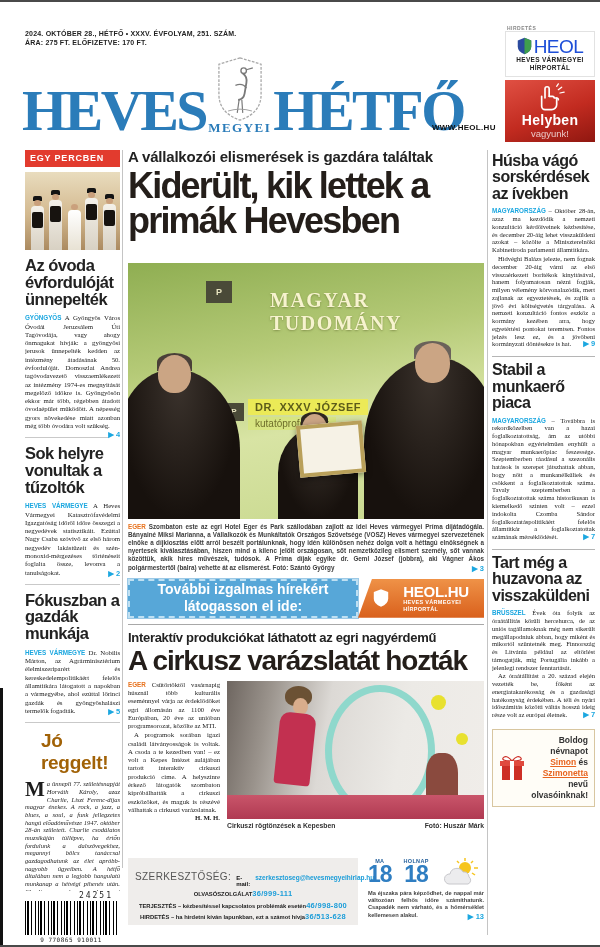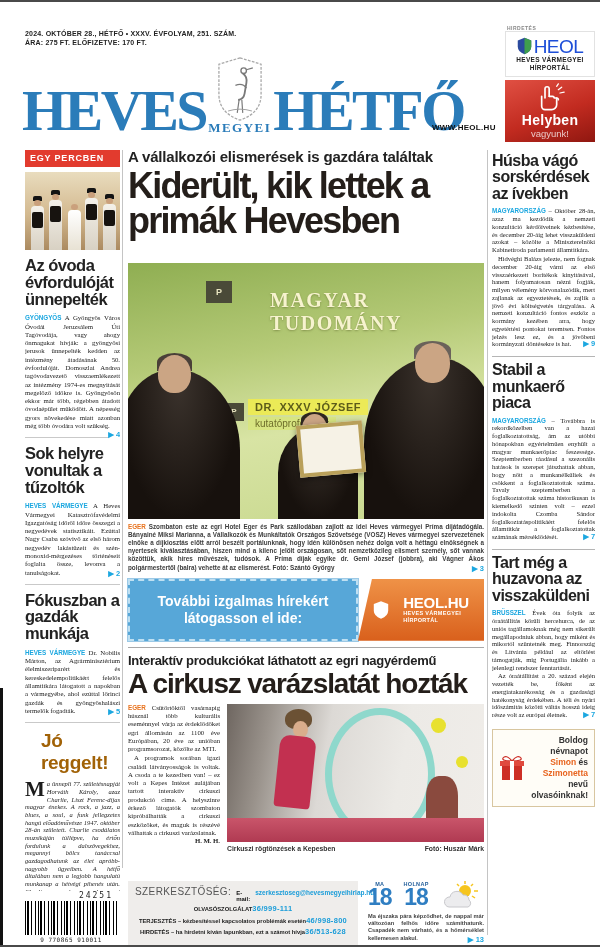--- a/index.html
+++ b/index.html
@@ -95,21 +95,21 @@
   .head.hr{right:34px;bottom:136px;width:35px;height:40px;}
   .hair{position:absolute;background:#4a4038;border-radius:50% 50% 0 0;}
   .hair.al{left:29px;bottom:148px;width:35px;height:18px;}
   .hair.am{left:173px;bottom:92px;width:27px;height:15px;background:#2e2620;}
   .hair.ar{right:33px;bottom:160px;width:37px;height:18px;background:#6a625a;}
   .award{position:absolute;right:120px;bottom:44px;width:58px;height:44px;background:#f6f2e6;
     border:4px solid #b9a05a;transform:rotate(-5deg);box-shadow:0 2px 6px rgba(0,0,0,.45);}
   .caption{margin-top:4px;font-size:6.3px;font-weight:bold;color:#3c3c3c;line-height:1.3;text-align:justify;}
   .caption .credit{white-space:nowrap;}
 
-  .promo{margin:7px 0 6px;display:flex;height:62px;}
+  .promo{margin:7px 0 6px;display:flex;height:39px;}
   .promo-blue{flex:1;background:#57a7d8;border:2px dashed #bfe0f2;outline:1px solid #9cc9e6;
     display:flex;align-items:center;justify-content:center;text-align:center;
     color:#fff;font-weight:bold;font-size:14px;line-height:1.2;}
   .promo-orange{width:126px;background:linear-gradient(180deg,#ef9247,#d9601c);
     display:flex;align-items:center;justify-content:center;gap:14px;
     clip-path:polygon(14px 0,100% 0,100% 100%,0 100%);}
   .promo-brand{color:#fff;text-align:left;}
   .promo-brand .b1{font-size:15px;font-weight:bold;letter-spacing:-.3px;line-height:1;}
   .promo-brand .b2{font-size:5.5px;font-weight:bold;letter-spacing:.3px;line-height:1.3;}
 
@@ -126,21 +126,21 @@
   .g-face{position:absolute;left:66px;top:17px;width:15px;height:17px;background:#d9ad8c;border-radius:50%;}
   .g-body{position:absolute;left:50px;top:32px;width:36px;height:72px;background:#c23050;border-radius:10px 10px 4px 4px;transform:rotate(6deg);}
   .ball{position:absolute;width:15px;height:15px;border-radius:50%;background:#e8e12f;}
   .ball.b1{right:38px;top:14px;}
   .ball.b2{right:16px;top:52px;width:12px;height:12px;}
   .kidfig{position:absolute;right:26px;bottom:16px;width:32px;height:50px;background:#8a4a3e;border-radius:40% 40% 10% 10%;}
   .floorstrip{position:absolute;bottom:0;left:0;right:0;height:24px;background:linear-gradient(#c9556a,#b03a52);}
   .photo-caption-row{display:flex;justify-content:space-between;font-size:6.8px;font-weight:bold;color:#333;margin-top:3px;}
 
   .footer-row{display:flex;gap:10px;margin-top:9px;}
-  .contact-box{width:230px;background:#efedeb;padding:5px 7px 4px;box-sizing:border-box;}
+  .contact-box{width:230px;background:#efedeb;padding:13px 7px 4px;box-sizing:border-box;}
   .contact-head{display:flex;align-items:baseline;gap:5px;}
   .contact-title{font-size:10px;color:#555;letter-spacing:.4px;}
   .email-label{font-size:6px;font-weight:bold;color:#111;}
   .email{font-size:6.5px;font-weight:bold;color:#1b9dd9;}
   .contact-row{display:flex;justify-content:center;align-items:baseline;font-size:5.8px;font-weight:bold;color:#222;margin-top:2.5px;}
   .contact-row .lbl{max-width:170px;}
   .phone{color:#1b9dd9;font-size:7.5px;letter-spacing:.3px;}
 
   .weather{flex:1;position:relative;}
   .weather-top{display:flex;align-items:flex-start;gap:12px;}
@@ -150,21 +150,21 @@
   .weather-text{font-size:5.7px;font-weight:bold;color:#444;line-height:1.3;margin-top:2px;text-align:justify;}
 
   
   .rc-title{font-size:16px;font-weight:bold;line-height:1.03;letter-spacing:-.5px;color:#222;margin:5px 0 5px;}
   .rc-body{font-family:"Liberation Serif",serif;font-size:6.6px;line-height:1.18;letter-spacing:-.05px;text-align:justify;color:#1c1c1c;}
   .rc-body p{margin:0;}
   .rc-body p+p{text-indent:6px;margin-top:1px;}
   .rc-sep{border:none;border-top:1px solid #b5b5b5;margin:8px 0 0;}
   .nameday{margin-top:10px;border:1px solid #d8c6a0;background:#fffdf7;padding:5px 6px;display:flex;align-items:center;gap:4px;}
   .nameday-text{flex:1;text-align:right;font-size:8.5px;font-weight:bold;color:#333;line-height:1.3;}
-  .name-hl{color:#e8641f;}
+  .name-hl{color:#e8641f;text-decoration:underline;}
 </style>
 </head>
 <body>
 
 <div class="page-rule-top"></div>
 <div class="scan-edge"></div>
 
 <header>
   <div class="dateline">
     <div>2024. OKTÓBER 28., HÉTFŐ • XXXV. ÉVFOLYAM, 251. SZÁM.</div>

